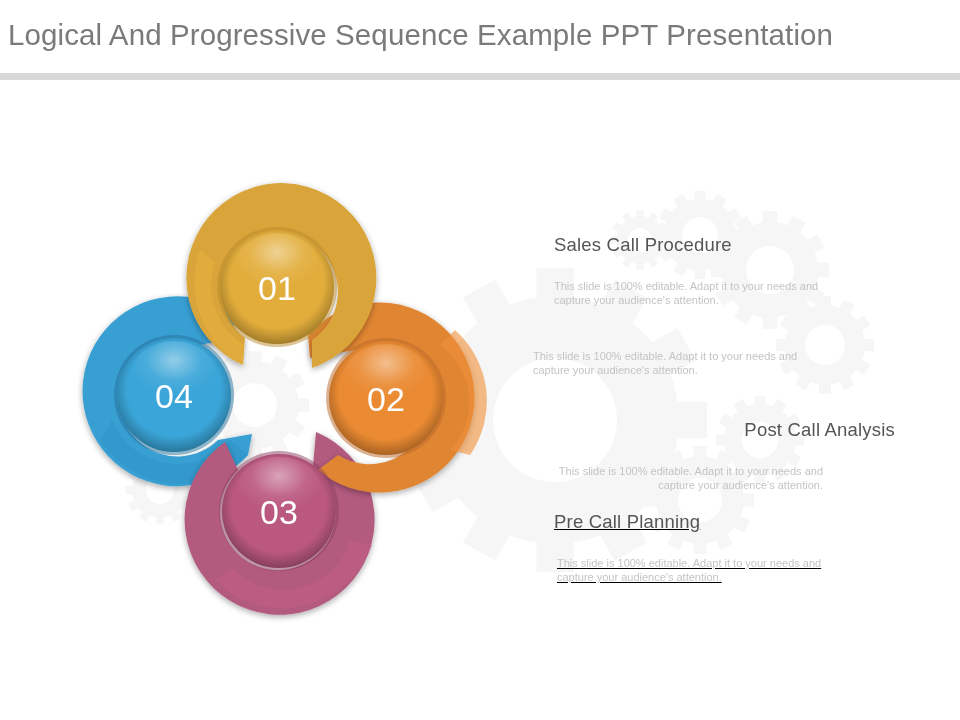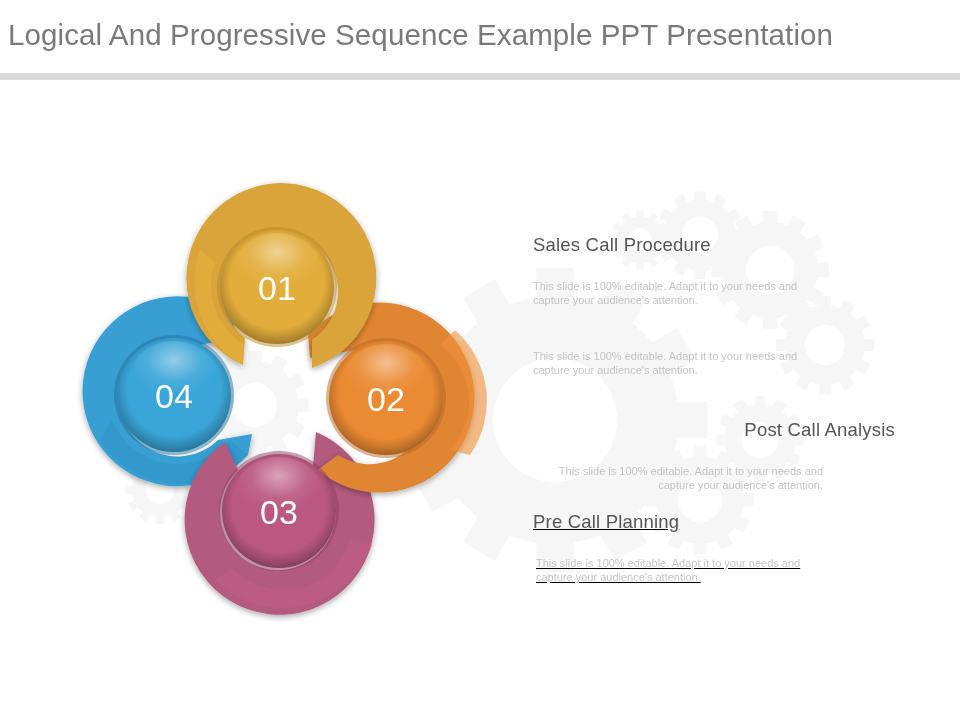--- a/index.html
+++ b/index.html
@@ -16,21 +16,21 @@
   .divider {
     position: absolute; left: 0; top: 73px; width: 960px; height: 7px;
     background: #d9d9d9;
   }
   .bg-gears { position: absolute; left: 0; top: 0; width: 960px; height: 720px; }
   .diagram { position: absolute; left: 0; top: 0; width: 960px; height: 720px; }
   .num {
     font-family: "Liberation Sans", sans-serif;
     font-size: 34px; fill: #ffffff;
   }
-  .item { position: absolute; left: 533px; width: 360px; }
+  .item { position: absolute; left: 554px; width: 360px; }
   .item-title {
     font-size: 18.5px; color: #555555; white-space: nowrap; letter-spacing: 0.2px;
   }
   .item-desc {
     margin-top: 23px;
     font-size: 11px; line-height: 14px; color: #c4c4c4; width: 290px;
   }
 </style>
 </head>
 <body>

